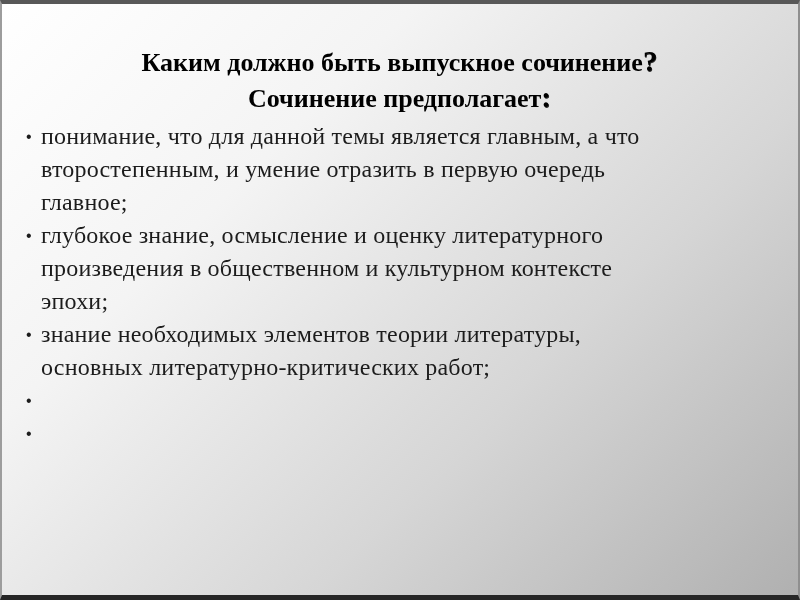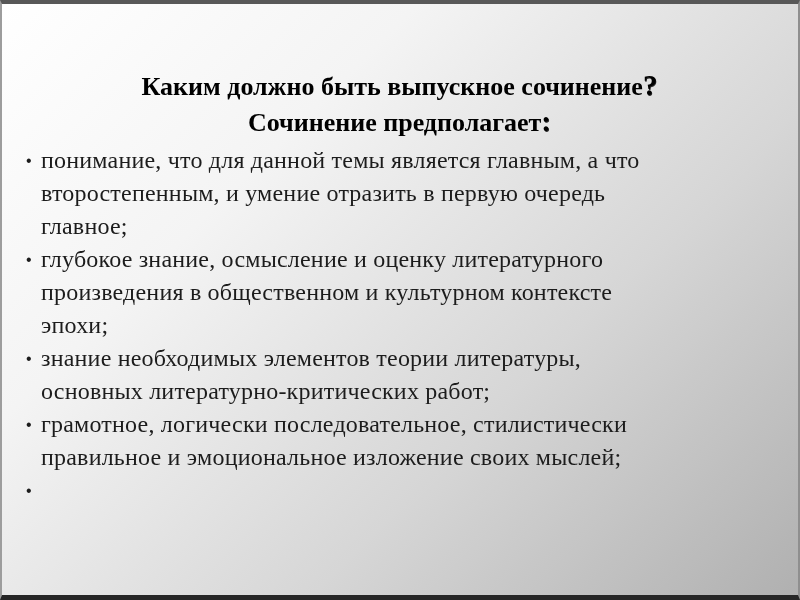--- a/index.html
+++ b/index.html
@@ -14,21 +14,21 @@
     box-sizing: border-box;
     overflow: hidden;
     background: linear-gradient(135deg, #ffffff 0%, #f4f4f4 30%, #d6d6d6 65%, #b0b0b0 100%);
     border-top: 4px solid #585858;
     border-bottom: 5px solid #262626;
     border-left: 2px solid #9d9d9d;
     border-right: 2px solid #8f8f8f;
     font-family: "Liberation Sans", sans-serif;
   }
   .title-block {
-    margin-top: 64px;
+    margin-top: 40px;
     text-align: center;
     font-family: "Liberation Serif", "DejaVu Serif", serif;
     font-weight: bold;
     font-size: 26px;
     line-height: 34px;
     color: #000000;
   }
   .title-line { white-space: nowrap; }
   .ornate-punct {
     font-size: 1.12em;
@@ -84,22 +84,20 @@
     </div>
 
     <div class="bullet-item">
       <span class="bullet-marker">•</span>
       <span class="bullet-text">знание необходимых элементов теории литературы,
 основных литературно-критических работ;</span>
     </div>
 
     <div class="bullet-item">
       <span class="bullet-marker">•</span>
-      <span class="bullet-text">грамотное, логически последовательное, стилистически
-правильное и эмоциональное изложение своих мыслей;</span>
     </div>
 
     <div class="bullet-item">
       <span class="bullet-marker">•</span>
     </div>
 
   </div>
 
 </div>
 

